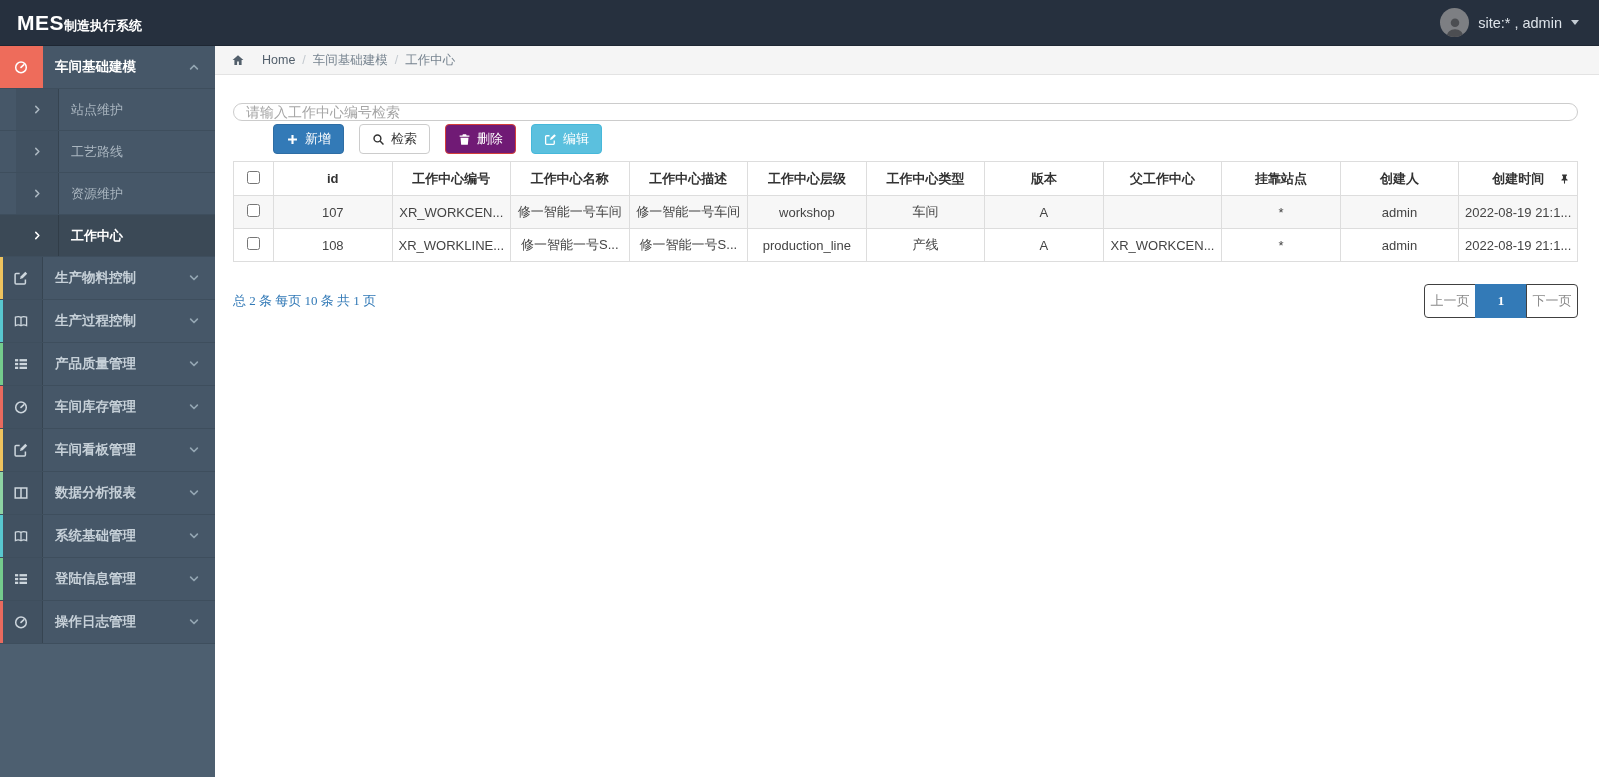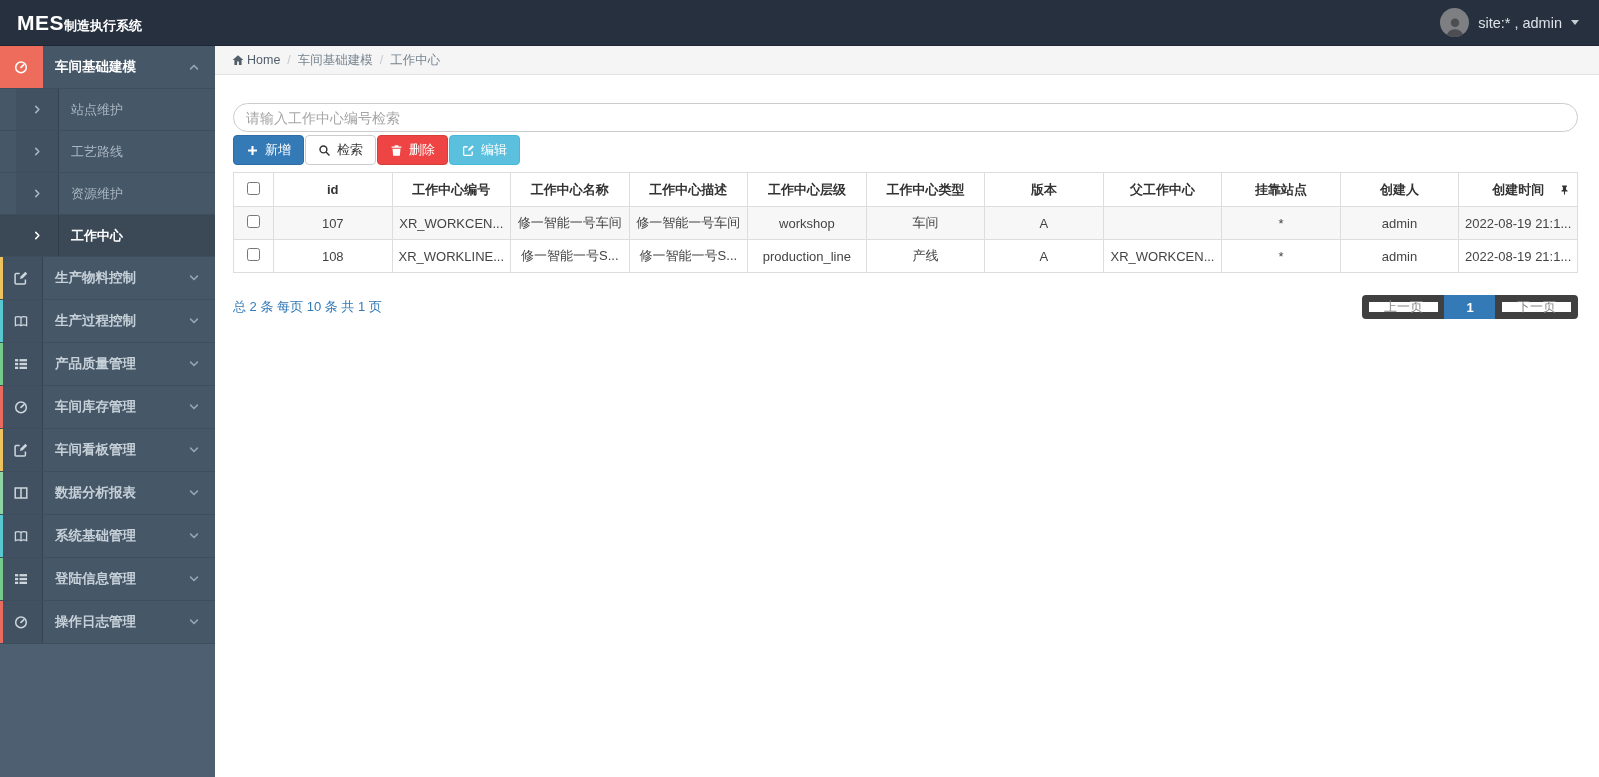--- a/index.html
+++ b/index.html
@@ -63,60 +63,60 @@
   .sub-item.active .sub-label { font-weight:bold; }
   .sub-item.active .sub-chev { background:transparent; }
 
   
   .main { position:absolute; top:46px; left:215px; right:0; bottom:0; background:#fff; }
   .breadcrumb {
     height:29px; background:#f5f5f5; border-bottom:1px solid #e3e3e3;
     display:flex; align-items:center; gap:7px; padding-left:17px;
     font-size:12.5px; color:#76838f;
   }
-  .breadcrumb .home-link { color:#525f6b; display:flex; align-items:center; gap:3px; text-decoration:none; cursor:pointer; }
+  .breadcrumb .home-link { color:#525f6b; display:flex; align-items:center; gap:18px; text-decoration:none; cursor:pointer; }
   .breadcrumb .home-link svg { width:12px; height:12px; }
   .breadcrumb .sep { color:#c3c9cf; }
 
   .content { padding:28px 21px 0 18px; }
   .search-input {
-    width:100%; height:29px; border:1px solid #ccc; border-radius:16px;
+    width:100%; height:18px; border:1px solid #ccc; border-radius:16px;
     padding:0 12px; font-size:14px; color:#333; outline:none;
     font-family:"Liberation Sans","DejaVu Sans",sans-serif;
   }
   .search-input::placeholder { color:#a5a5a5; }
 
-  .btn-row { margin-top:3px; display:flex; gap:1px; }
+  .btn-row { margin-top:3px; display:flex; gap:15px;margin-left:40px; }
   .btn {
     display:inline-flex; align-items:center; gap:6px; height:30px; padding:0 12px;
     border-radius:4px; font-size:13px; cursor:pointer; border:1px solid transparent;
     font-family:inherit;
   }
   .btn svg { width:13px; height:13px; }
   .btn-primary { background:#337ab7; border-color:#2e6da4; color:#fff; }
   .btn-default { background:#fff; border-color:#ccc; color:#333; }
-  .btn-danger  { background:#ef4444; border-color:#d43f3a; color:#fff; }
+  .btn-danger  { background:#701a75; border-color:#d43f3a; color:#fff; }
   .btn-info    { background:#5bc0de; border-color:#46b8da; color:#fff; }
 
   .grid { width:100%; margin-top:7px; border-collapse:collapse; table-layout:fixed; }
   .grid th, .grid td { border:1px solid #ddd; text-align:center; overflow:hidden; white-space:nowrap; }
   .grid th { height:34px; font-size:13px; font-weight:bold; color:#333; background:#fff; position:relative; }
   .grid td { height:33px; font-size:13px; color:#444; }
   .grid tr.striped td { background:#f7f7f7; }
   .col-check { width:40px; }
   .grid input[type=checkbox] { width:13px; height:13px; cursor:pointer; }
   .pin { position:absolute; right:7px; top:50%; transform:translateY(-50%); color:#333; cursor:pointer; }
   .pin svg { width:11px; height:11px; }
 
-  .pag-row { margin-top:22px; display:flex; align-items:center; justify-content:space-between; }
+  .pag-row { margin-top:22px; display:flex; align-items:center; justify-content:space-between;font-family:Liberation Serif, serif; }
   .pag-summary { color:#337ab7; font-size:13px; }
   .pager { display:inline-flex; }
   .page-btn {
-    min-width:52px; height:24px; padding:0 15px; margin-left:-1px;
-    background:#fff; border:7px solid #404040; color:#8a8a8a; font-size:13px;
+    min-width:52px; height:34px; padding:0 1px; margin-left:-1px;
+    background:#fff; border:1px solid #404040; color:#8a8a8a; font-size:13px;
     display:flex; align-items:center; justify-content:center; cursor:pointer; font-family:inherit;
   }
   .page-btn:first-child { border-radius:4px 0 0 4px; margin-left:0; }
   .page-btn:last-child { border-radius:0 4px 4px 0; }
   .page-btn.active { background:#337ab7; border-color:#337ab7; color:#fff; font-weight:bold; }
 </style>
 </head>
 <body>
 
 <header class="topbar">

